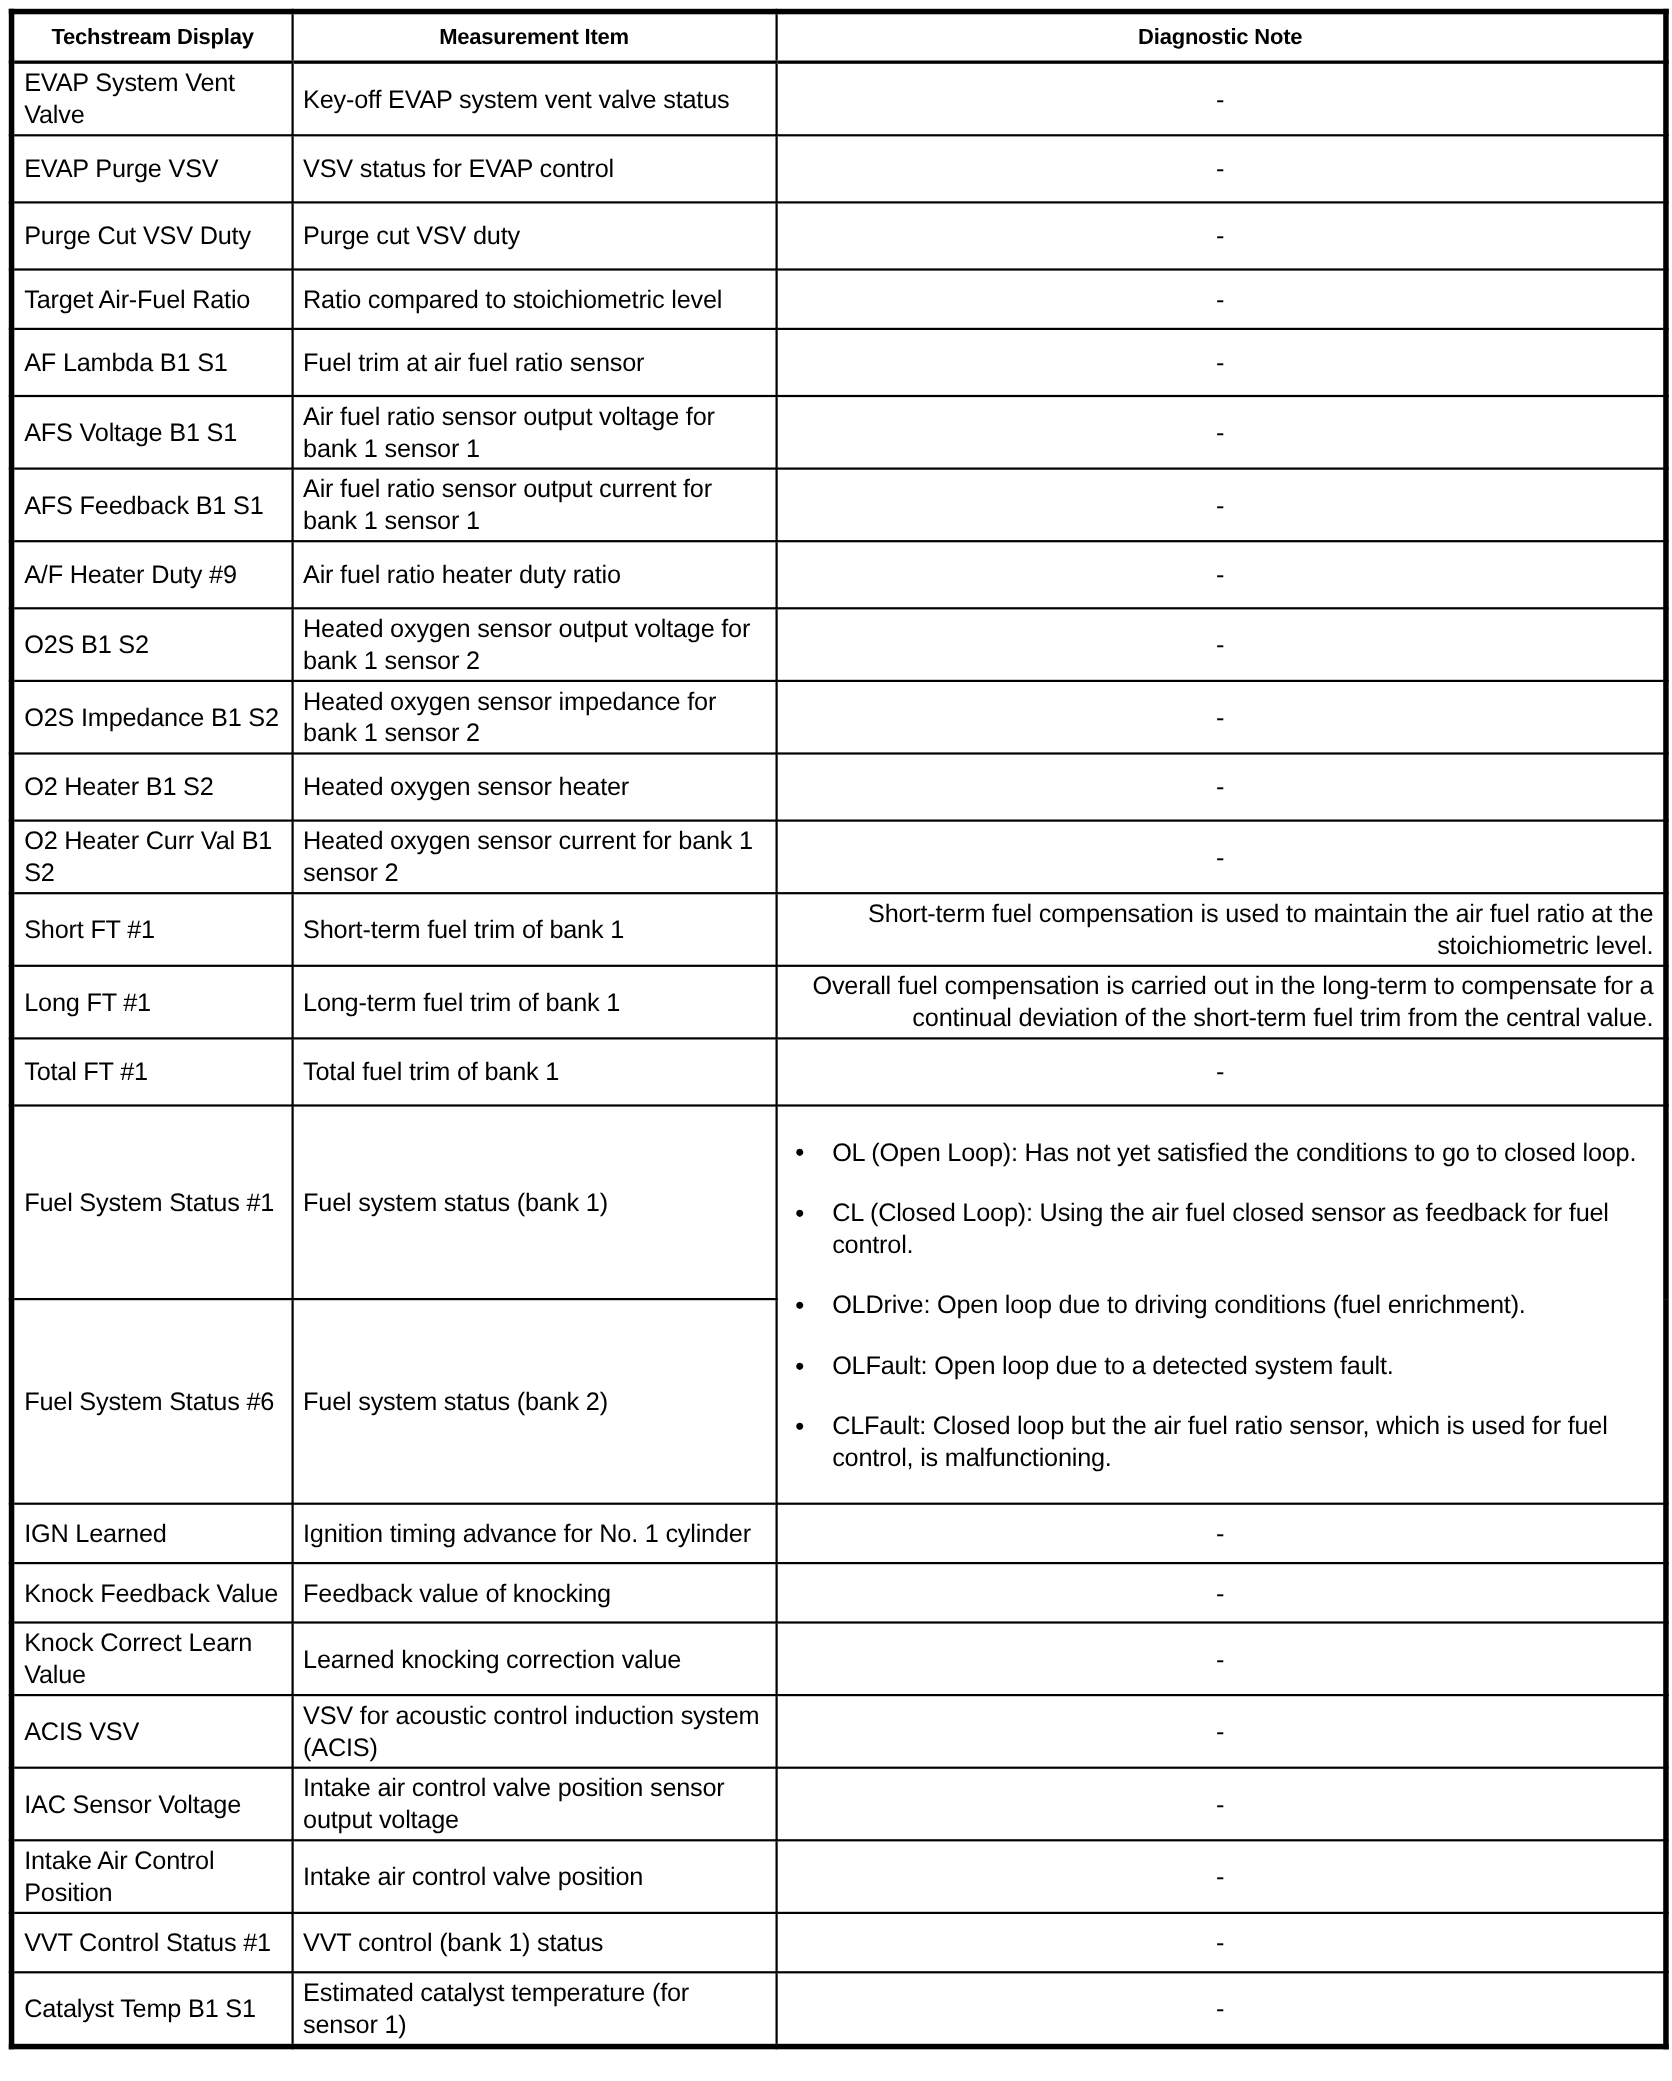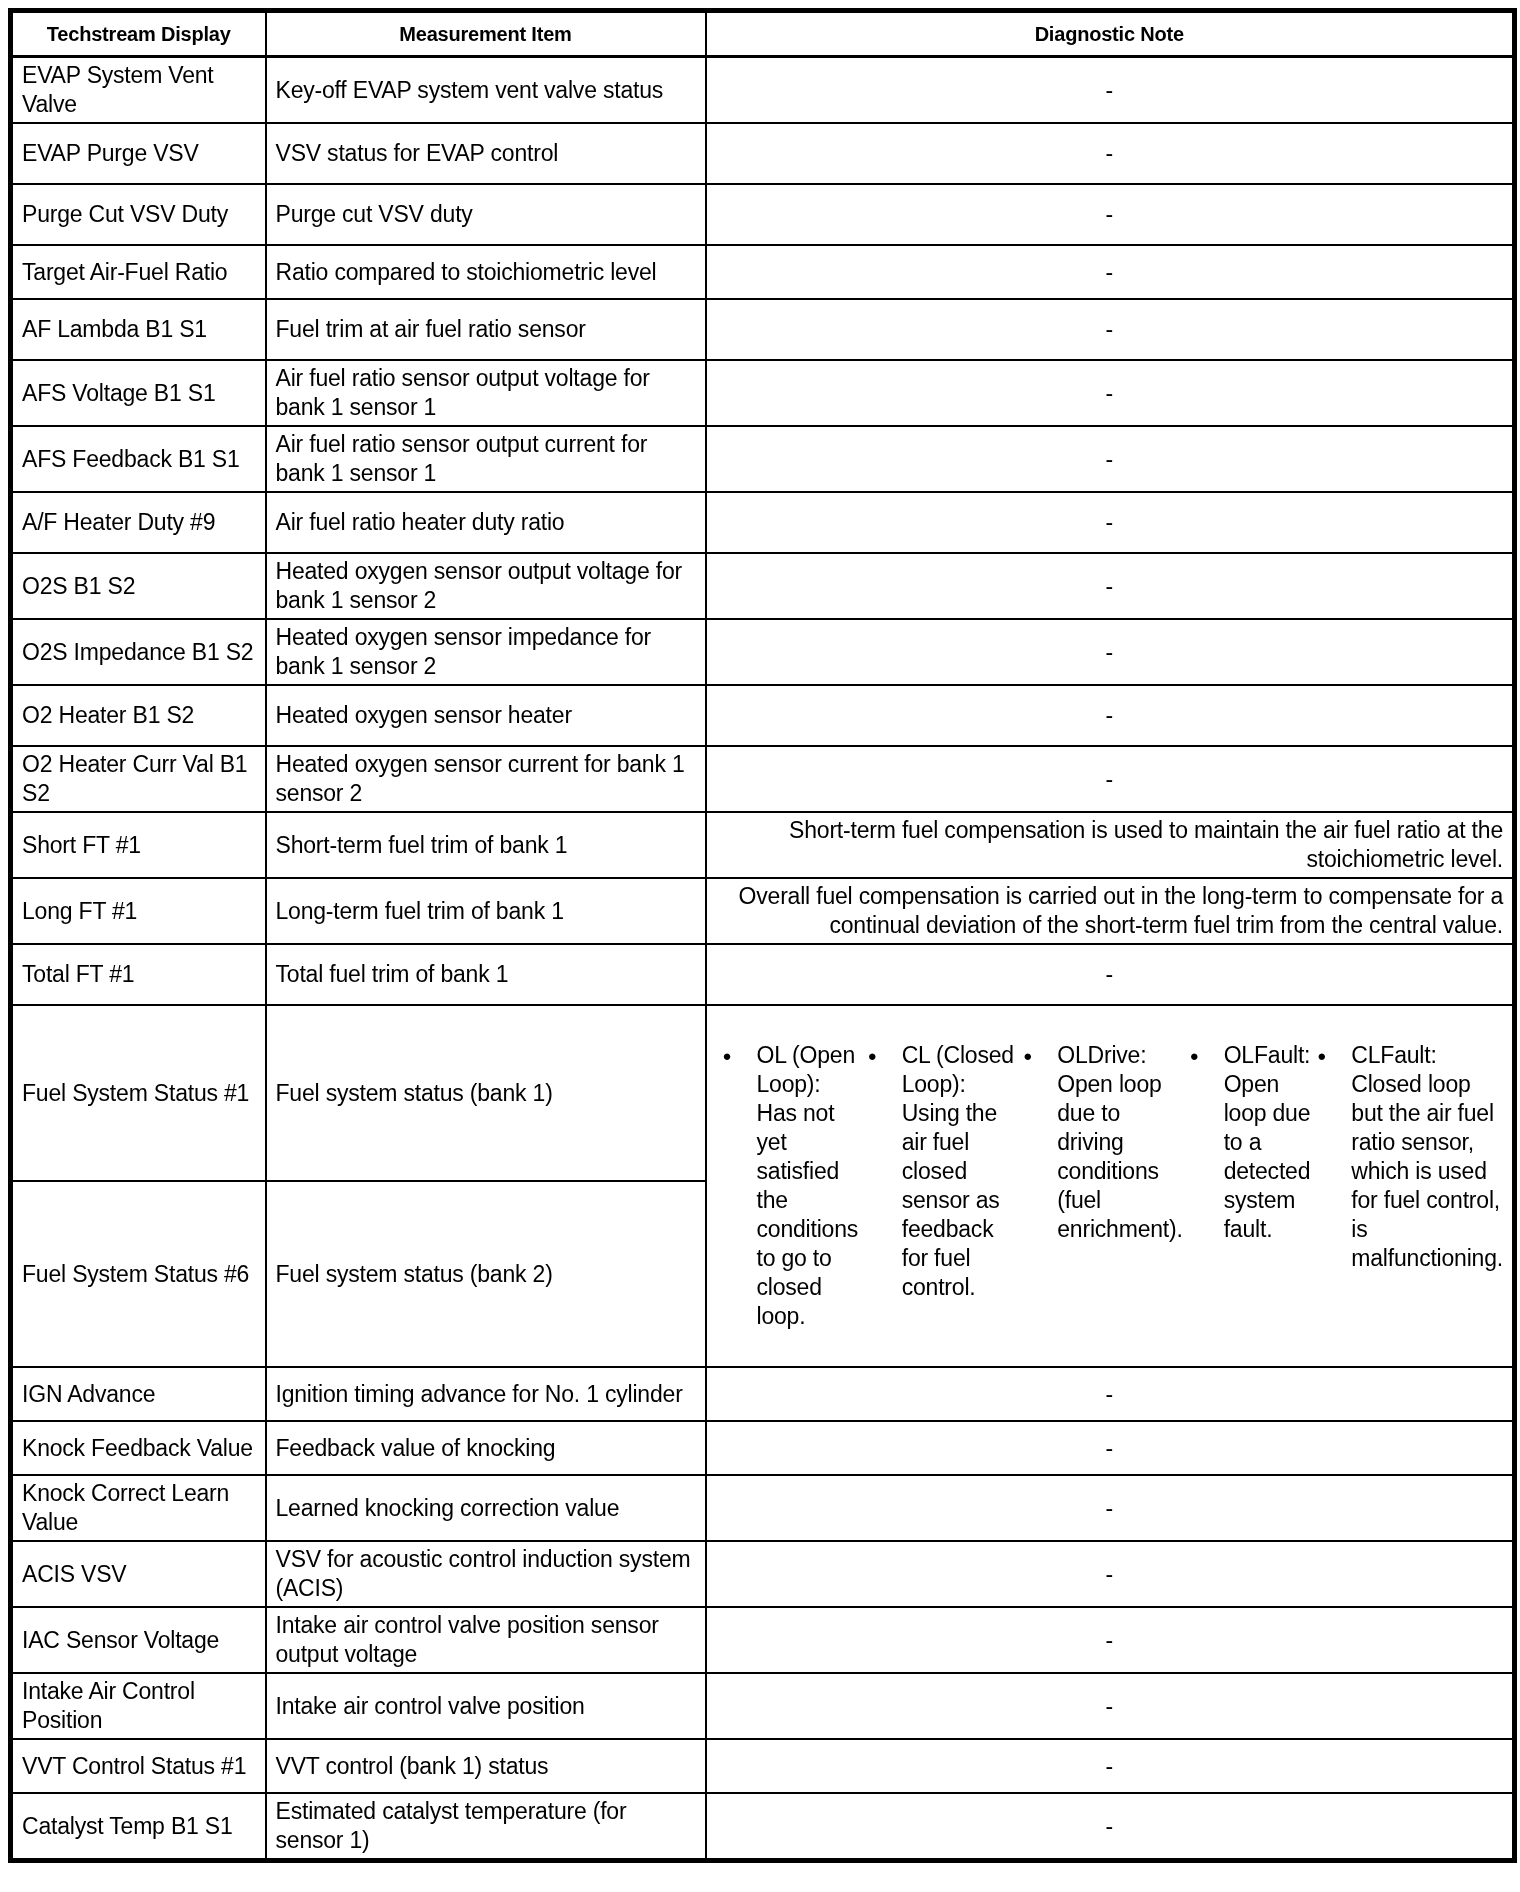--- a/index.html
+++ b/index.html
@@ -32,21 +32,21 @@
   col.c1{width:255px;}
   col.c2{width:440px;}
   col.c3{width:809px;}
   tr.rh1{height:61px;}
   tr.rh2{height:54px;}
   tr.rfss1{height:176px;}
   tr.rfss2{height:186px;}
   td.dash{text-align:center;}
   td.note{text-align:right;}
   td.bullets{vertical-align:middle;}
-  .bullet-list{display:flex;padding:4px 0;}
+  .bullet-list{display:flex;flex-direction:column;gap:26px;padding:4px 0;}
   .bullet{display:flex;align-items:flex-start;}
   .dot{flex:0 0 34px;padding-left:7px;}
   .dot::before{content:"\25CF";font-size:15px;line-height:29px;display:block;}
   .btxt{flex:1 1 auto;}
 </style>
 </head>
 <body>
 
 <div class="wrap">
 <table>
@@ -164,21 +164,21 @@
             <span class="btxt">CLFault: Closed loop but the air fuel ratio sensor, which is used for fuel control, is malfunctioning.</span>
           </div>
         </div>
       </td>
     </tr>
     <tr class="rfss2">
       <td>Fuel System Status #6</td>
       <td>Fuel system status (bank 2)</td>
     </tr>
     <tr class="rh2">
-      <td>IGN Advance</td>
+      <td>IGN Learned</td>
       <td>Ignition timing advance for No. 1 cylinder</td>
       <td class="dash">-</td>
     </tr>
     <tr class="rh2">
       <td>Knock Feedback Value</td>
       <td>Feedback value of knocking</td>
       <td class="dash">-</td>
     </tr>
     <tr class="rh2">
       <td>Knock Correct Learn Value</td>

